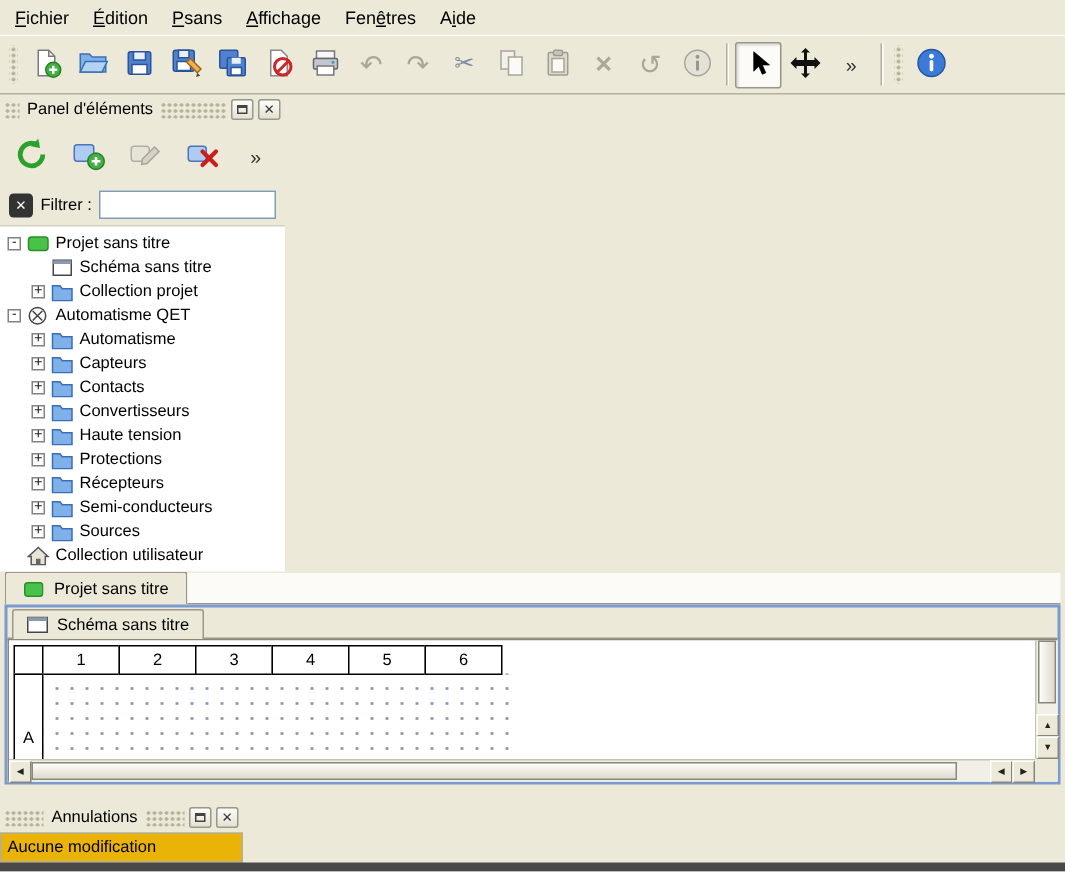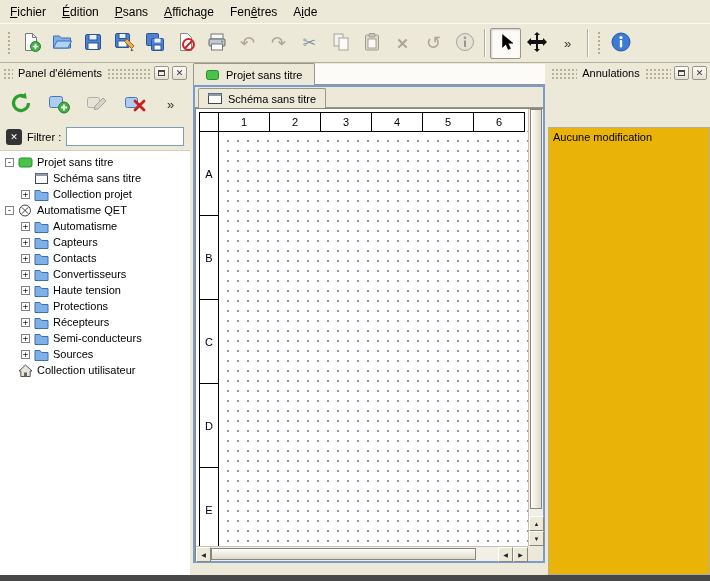--- a/index.html
+++ b/index.html
@@ -21,26 +21,26 @@
             display:flex; align-items:center; justify-content:center; padding:0; flex:none; }
   .tb-btn.checked { background:#fcfbf8; border-color:#9a968a; border-radius:2px;
                     box-shadow:inset 1px 1px 2px rgba(0,0,0,.18); }
   .tb-sep { width:0; height:28px; border-left:1px solid #b2ae9e; border-right:1px solid #fff; margin:0 4px; flex:none; }
   .glyph { font-size:18px; color:#aba696; line-height:1; }
   .glyph.cut { color:#7e8ca0; font-size:16px; }
   .glyph.xdel { font-size:15px; font-weight:bold; }
   .chev { font-size:13px; color:#333; line-height:1; }
 
   
-  .main { position:absolute; top:63px; left:0; right:0; bottom:6px; display:flex; }
+  .main { position:absolute; top:63px; left:0; right:0; bottom:6px; display:flex;flex-direction:column; }
   .bottom-strip { position:absolute; left:0; right:0; bottom:0; height:6px; background:#484848; }
 
   
   .left-dock { width:190px; display:flex; flex-direction:column; }
-  .right-dock { width:162px; display:flex; flex-direction:column;gap:44px; }
+  .right-dock { width:162px; display:flex; flex-direction:column; }
   .dock-titlebar { height:20px; display:flex; align-items:center; padding:0 3px; gap:3px; flex:none; }
   .dots { height:11px; background-image:radial-gradient(circle,#b5b09a 1px,transparent 1.3px); background-size:4px 4px; }
   .dots.fill { flex:1; }
   .dots.lead { width:10px; }
   .dock-title { font-size:11px; white-space:nowrap; padding:0 2px; }
   .dock-btn { width:15px; height:14px; border:1px solid #9a968a; border-radius:2px;
               background:linear-gradient(#fefdfb,#e4e1d2); display:flex; align-items:center;
               justify-content:center; font-size:9px; color:#333; line-height:1; padding:0; flex:none; }
   .float-glyph { width:7px; height:6px; border:1px solid #444; border-top-width:2px; display:block; }
 

